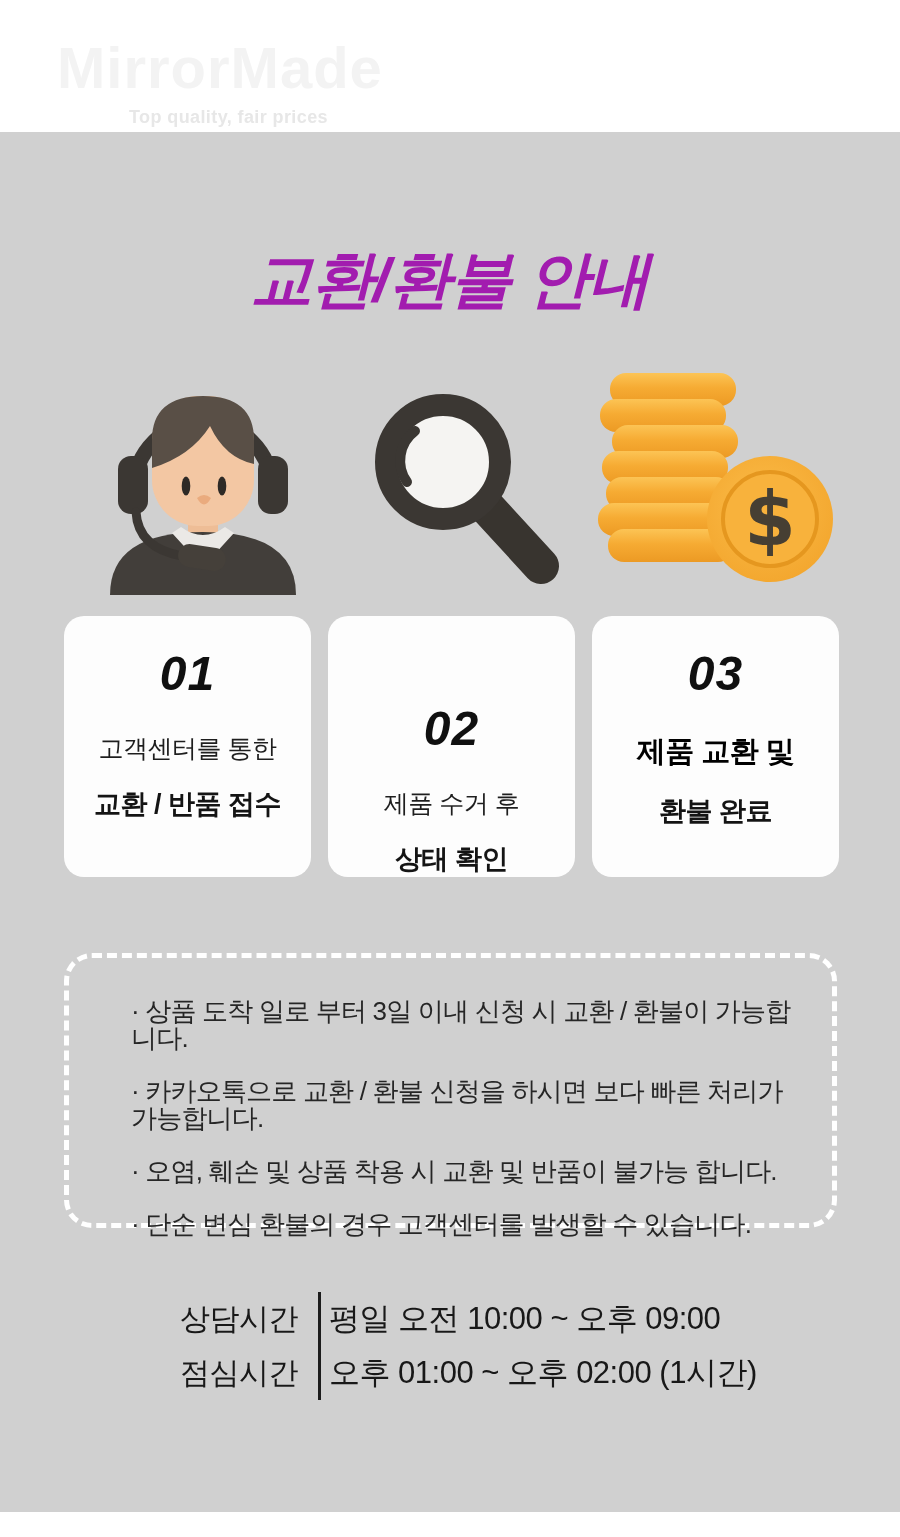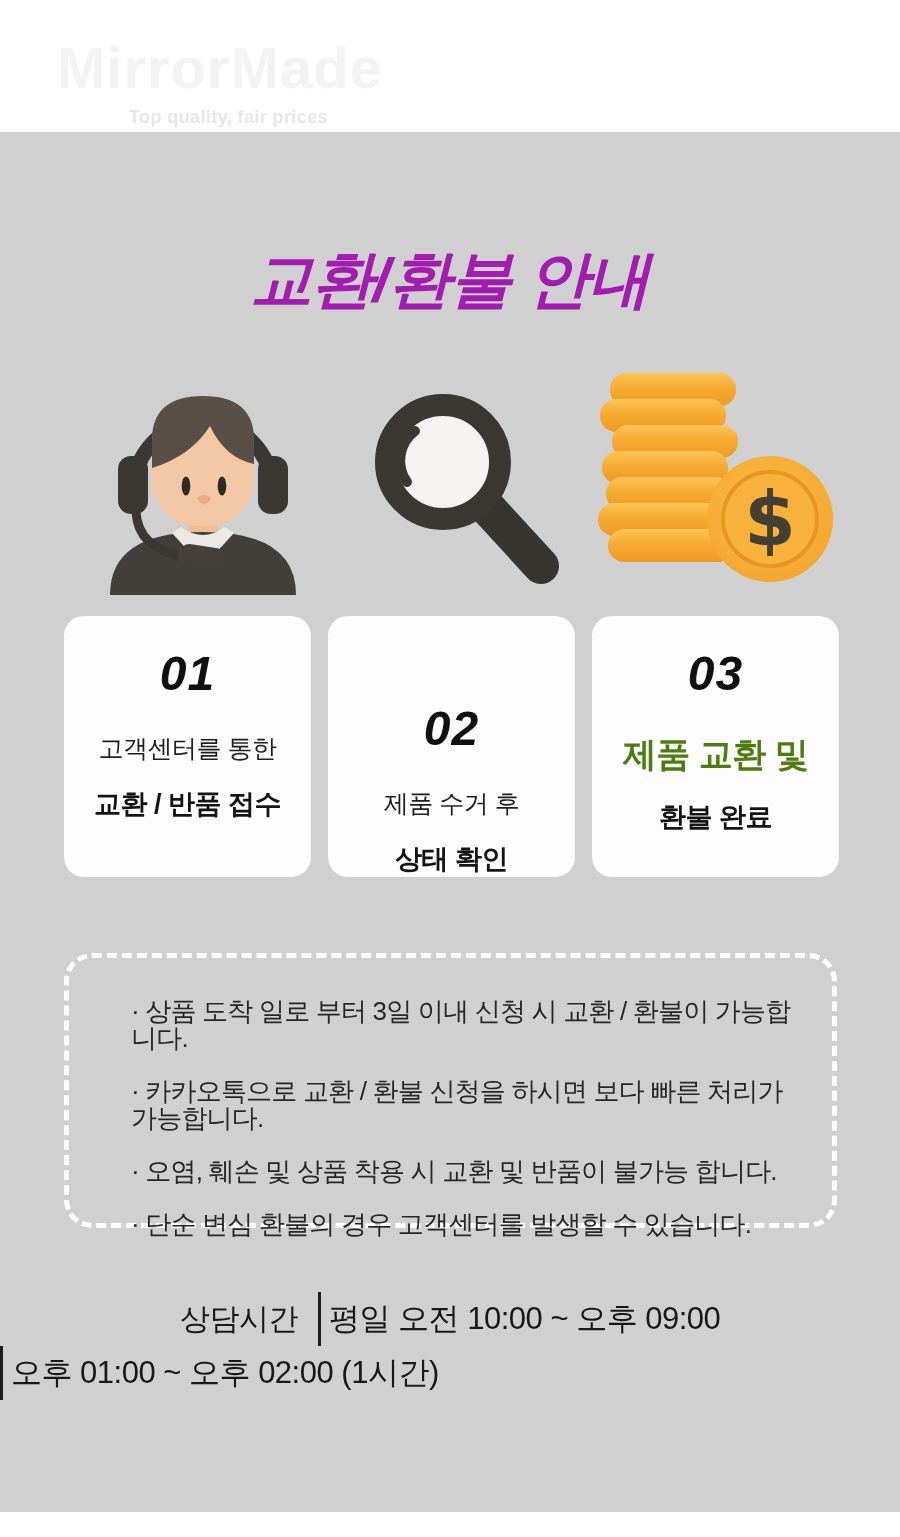--- a/index.html
+++ b/index.html
@@ -58,21 +58,21 @@
   }
   .card-1 { left: 64px; }
   .card-2 { left: 328px; justify-content: flex-end; }
   .card-3 { left: 592px; }
   .step-number {
     font-size: 48px; font-weight: 700; font-style: italic; color: #101010;
     letter-spacing: 1px;
   }
   .step-line1 { margin-top: 31px; font-size: 25px; color: #1e1e1e; letter-spacing: -0.5px; }
   .step-line2 { margin-top: 21px; font-size: 27px; font-weight: 700; color: #141414; letter-spacing: -0.5px; }
-  .card-3 .step-line1 { font-size: 34px; font-weight: 700; color: #4d7c0f; }
+  .card-3 .step-line1 { font-size: 29px; font-weight: 700; color: #000000; }
 
   
   .notice-box {
     position: absolute; left: 64px; top: 821px;
     width: 773px; height: 275px;
     border: 5px dashed #ffffff; border-radius: 28px;
     padding: 40px 30px 16px 62px;
   }
   .notice-line {
     font-size: 26px; color: #262626; letter-spacing: -0.8px;
@@ -182,20 +182,21 @@
       <p class="notice-line">· 오염, 훼손 및 상품 착용 시 교환 및 반품이 불가능 합니다.</p>
       <p class="notice-line">· 단순 변심 환불의 경우 고객센터를 발생할 수 있습니다.</p>
     </div>
 
     <div class="hours">
       <div class="hours-row">
         <div class="hours-label">상담시간</div>
         <div class="hours-value">평일 오전 10:00 ~ 오후 09:00</div>
       </div>
       <div class="hours-row">
+        <div class="hours-label">점심시간</div>
         <div class="hours-value">오후 01:00 ~ 오후 02:00 (1시간)</div>
       </div>
     </div>
 
   </div>
 
   <div class="footer-strip"></div>
 
 </div>
 

